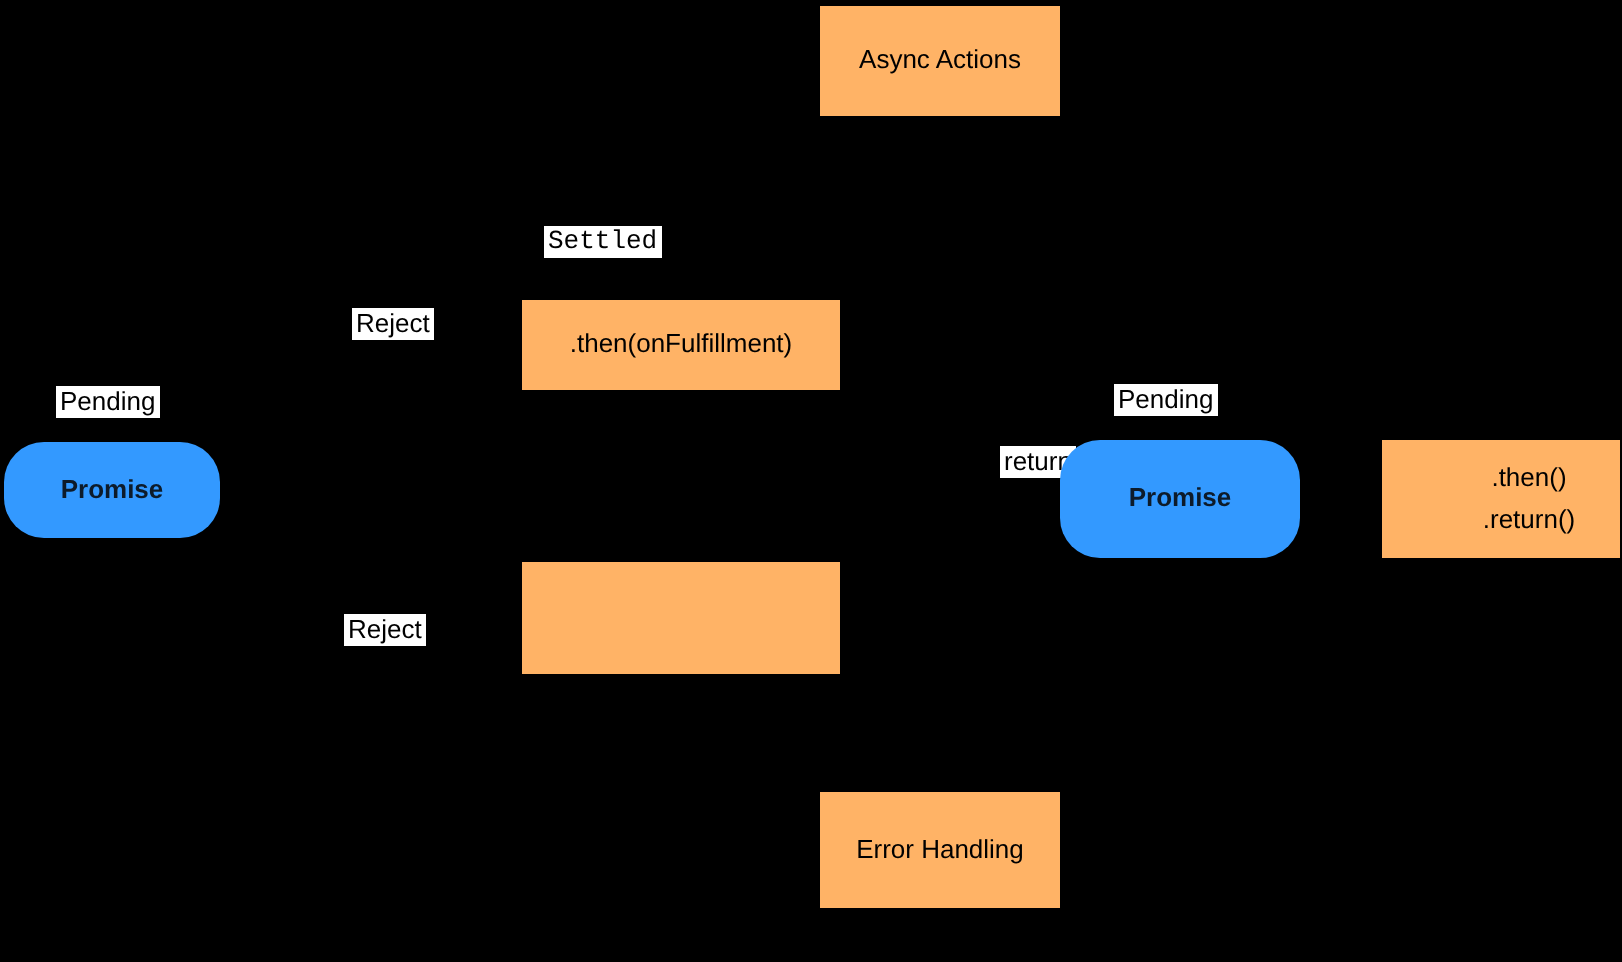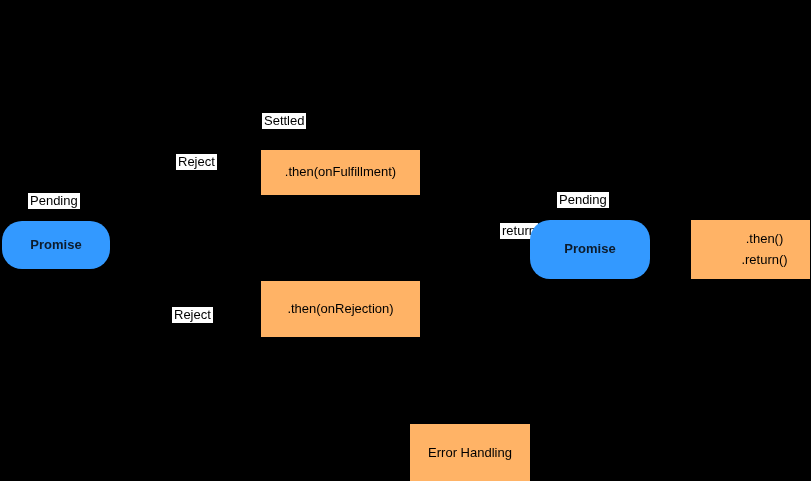--- a/index.html
+++ b/index.html
@@ -44,53 +44,55 @@
     white-space: nowrap;
   }
 
   
   #box-async          { left: 410px; top: 3px;   width: 120px; height: 55px; }
   #box-then-fulfill   { left: 261px; top: 150px; width: 159px; height: 45px; }
   #box-promise-left   { left: 2px;   top: 221px; width: 108px; height: 48px; }
   #box-then-reject    { left: 261px; top: 281px; width: 159px; height: 56px; }
   #box-promise-right  { left: 530px; top: 220px; width: 120px; height: 59px; }
   #box-then-catch     { left: 691px; top: 220px; width: 119px; height: 59px; padding-left: 28px; }
-  #box-error          { left: 410px; top: 424px; width: 120px; height: 58px; }
+  #box-error          { left: 410px; top: 396px; width: 120px; height: 58px; }
 
   
-  #label-settled       { left: 262px; top: 113px; }
+  #label-settled       { left: 272px; top: 113px; font-family: Liberation Mono, monospace; }
   #label-fulfill       { left: 176px; top: 154px; }
   #label-pending-left  { left: 28px;  top: 193px; }
   #label-reject        { left: 172px; top: 307px; }
   #label-pending-right { left: 557px; top: 192px; }
   #label-return        { left: 500px; top: 223px; }
 </style>
 </head>
 <body>
 
 <div class="canvas">
 
+  <div id="box-async" class="node orange">
+    <span class="line">Async Actions</span>
+  </div>
 
   <div id="label-settled" class="edge-label">Settled</div>
   <div id="label-fulfill" class="edge-label">Reject</div>
 
   <div id="box-then-fulfill" class="node orange">
     <span class="line">.then(onFulfillment)</span>
   </div>
 
   <div id="label-pending-left" class="edge-label">Pending</div>
 
   <div id="box-promise-left" class="node blue promise">
     <span class="line">Promise</span>
   </div>
 
   <div id="label-reject" class="edge-label">Reject</div>
 
   <div id="box-then-reject" class="node orange">
-    <span class="line">.then(onRejection)</span>
   </div>
 
   <div id="label-pending-right" class="edge-label">Pending</div>
   <div id="label-return" class="edge-label">return</div>
 
   <div id="box-promise-right" class="node blue promise">
     <span class="line">Promise</span>
   </div>
 
   <div id="box-then-catch" class="node orange">

